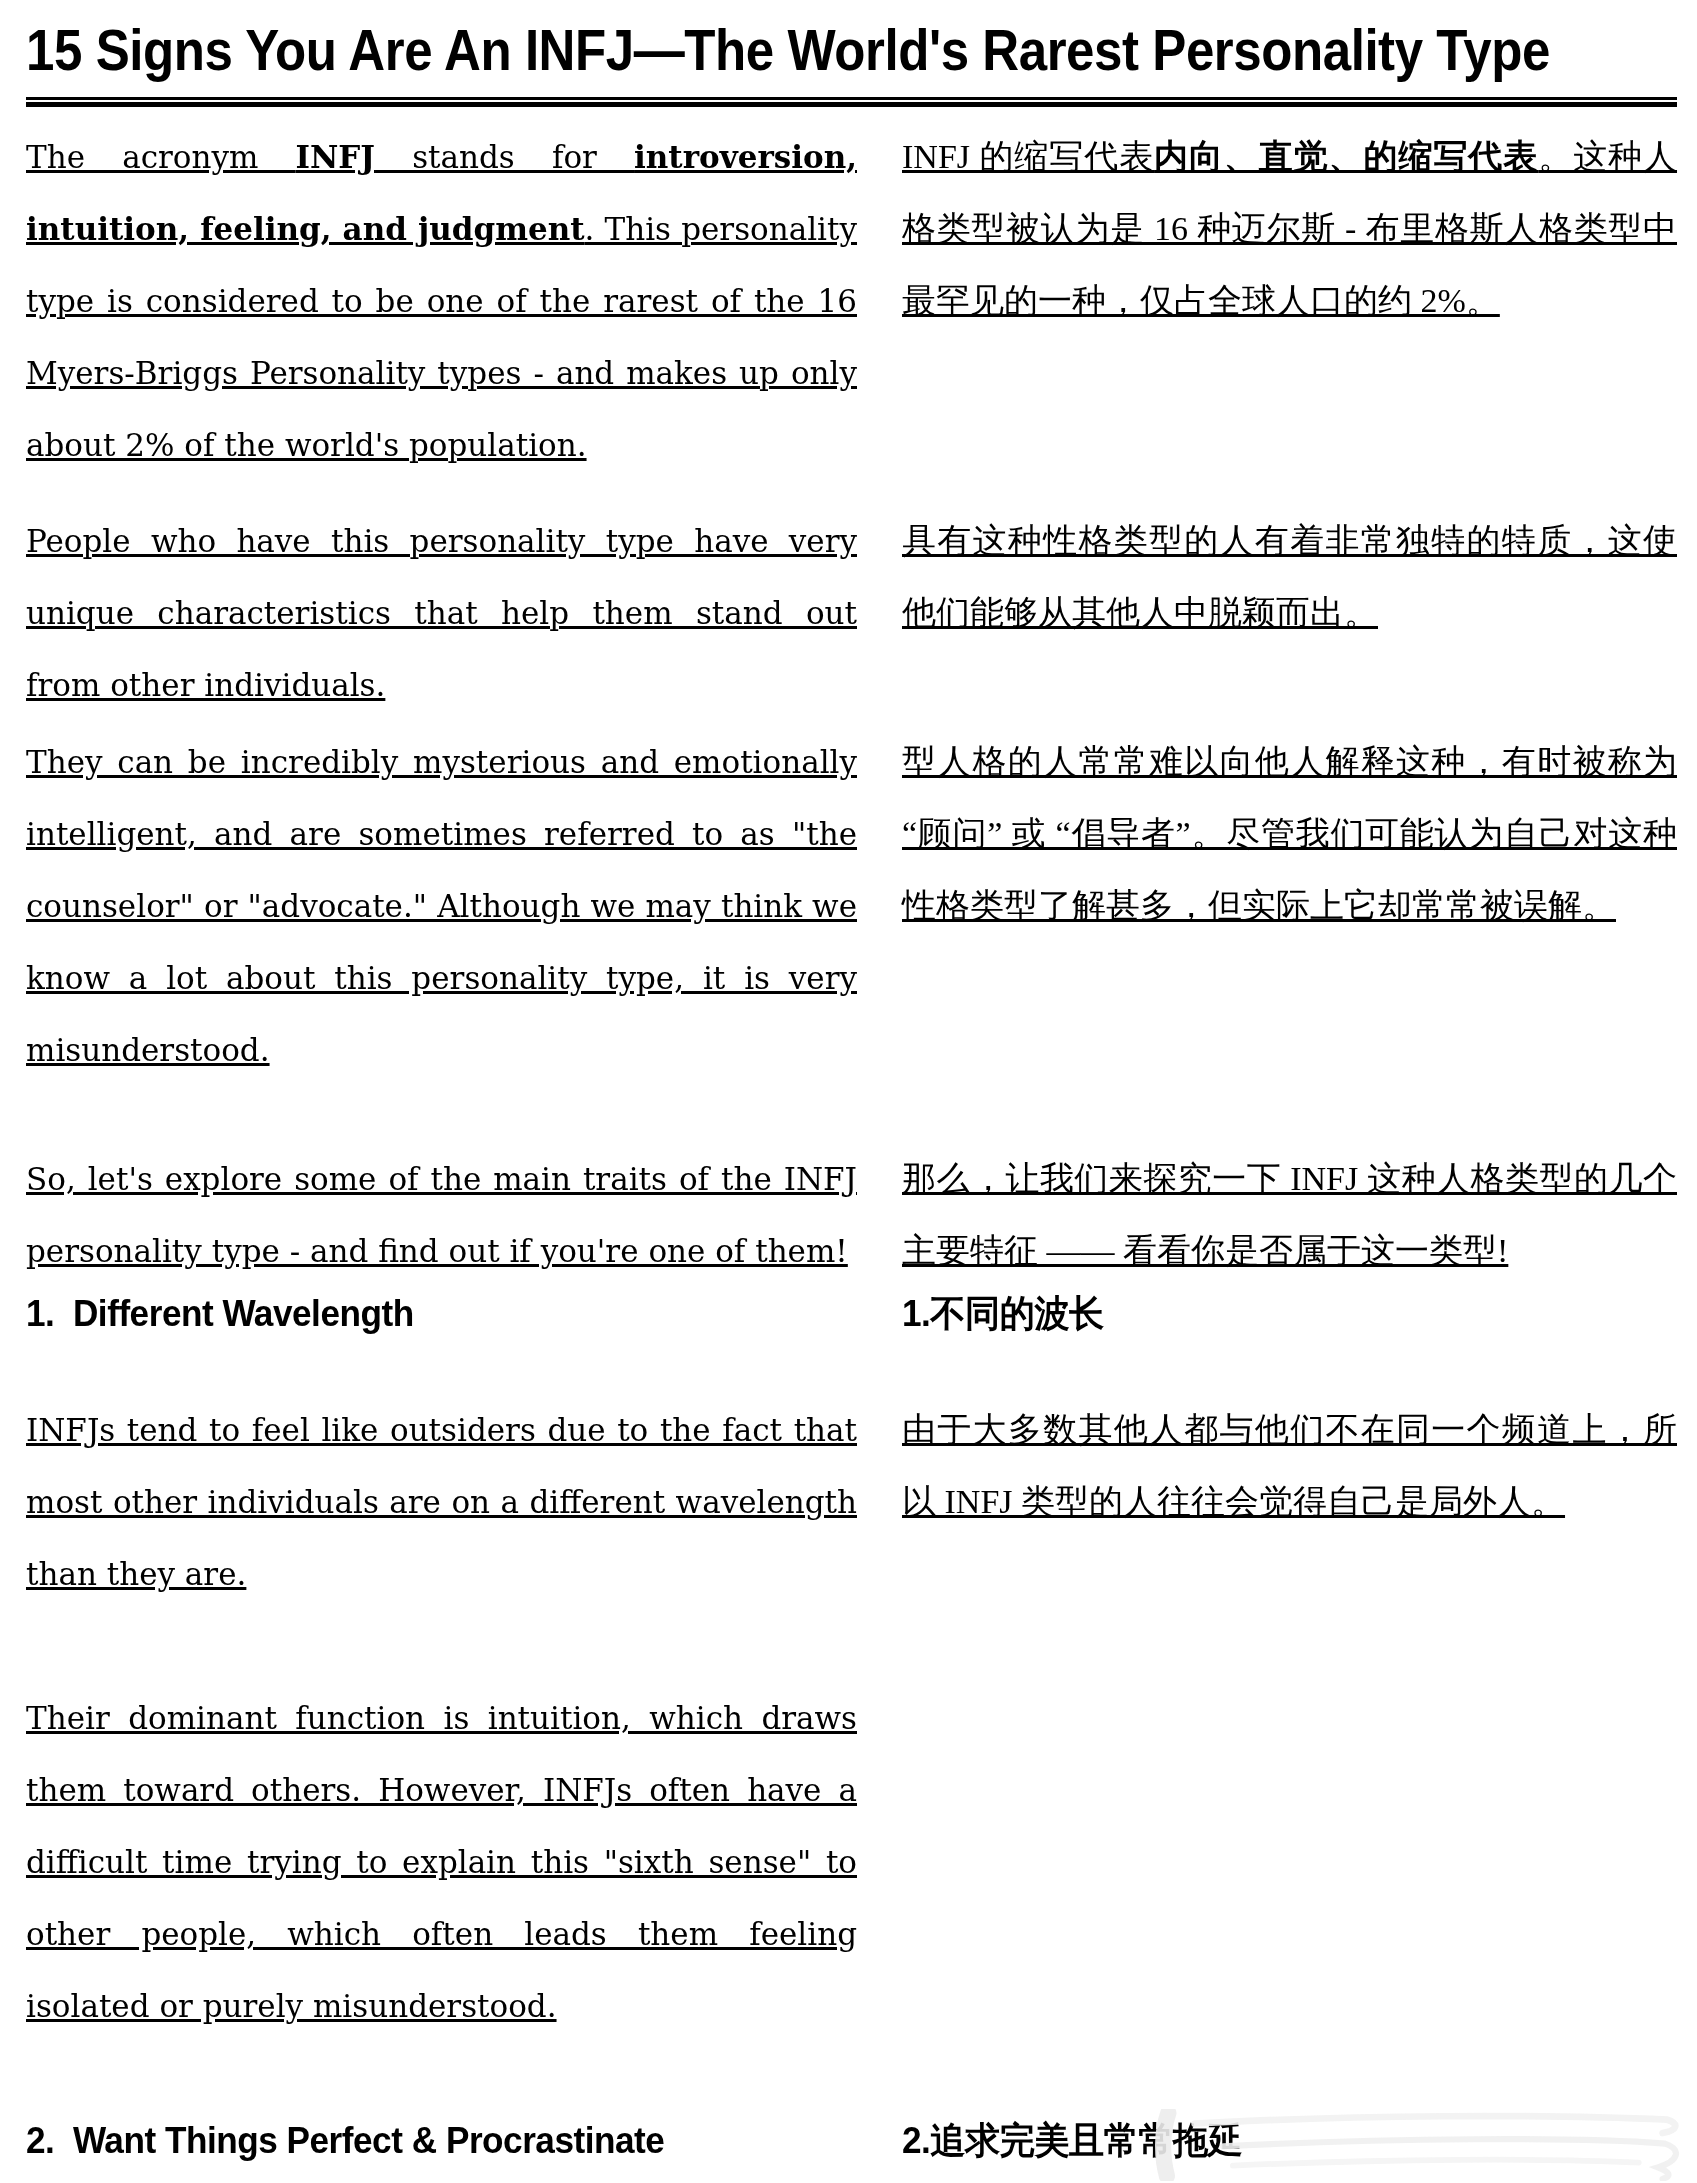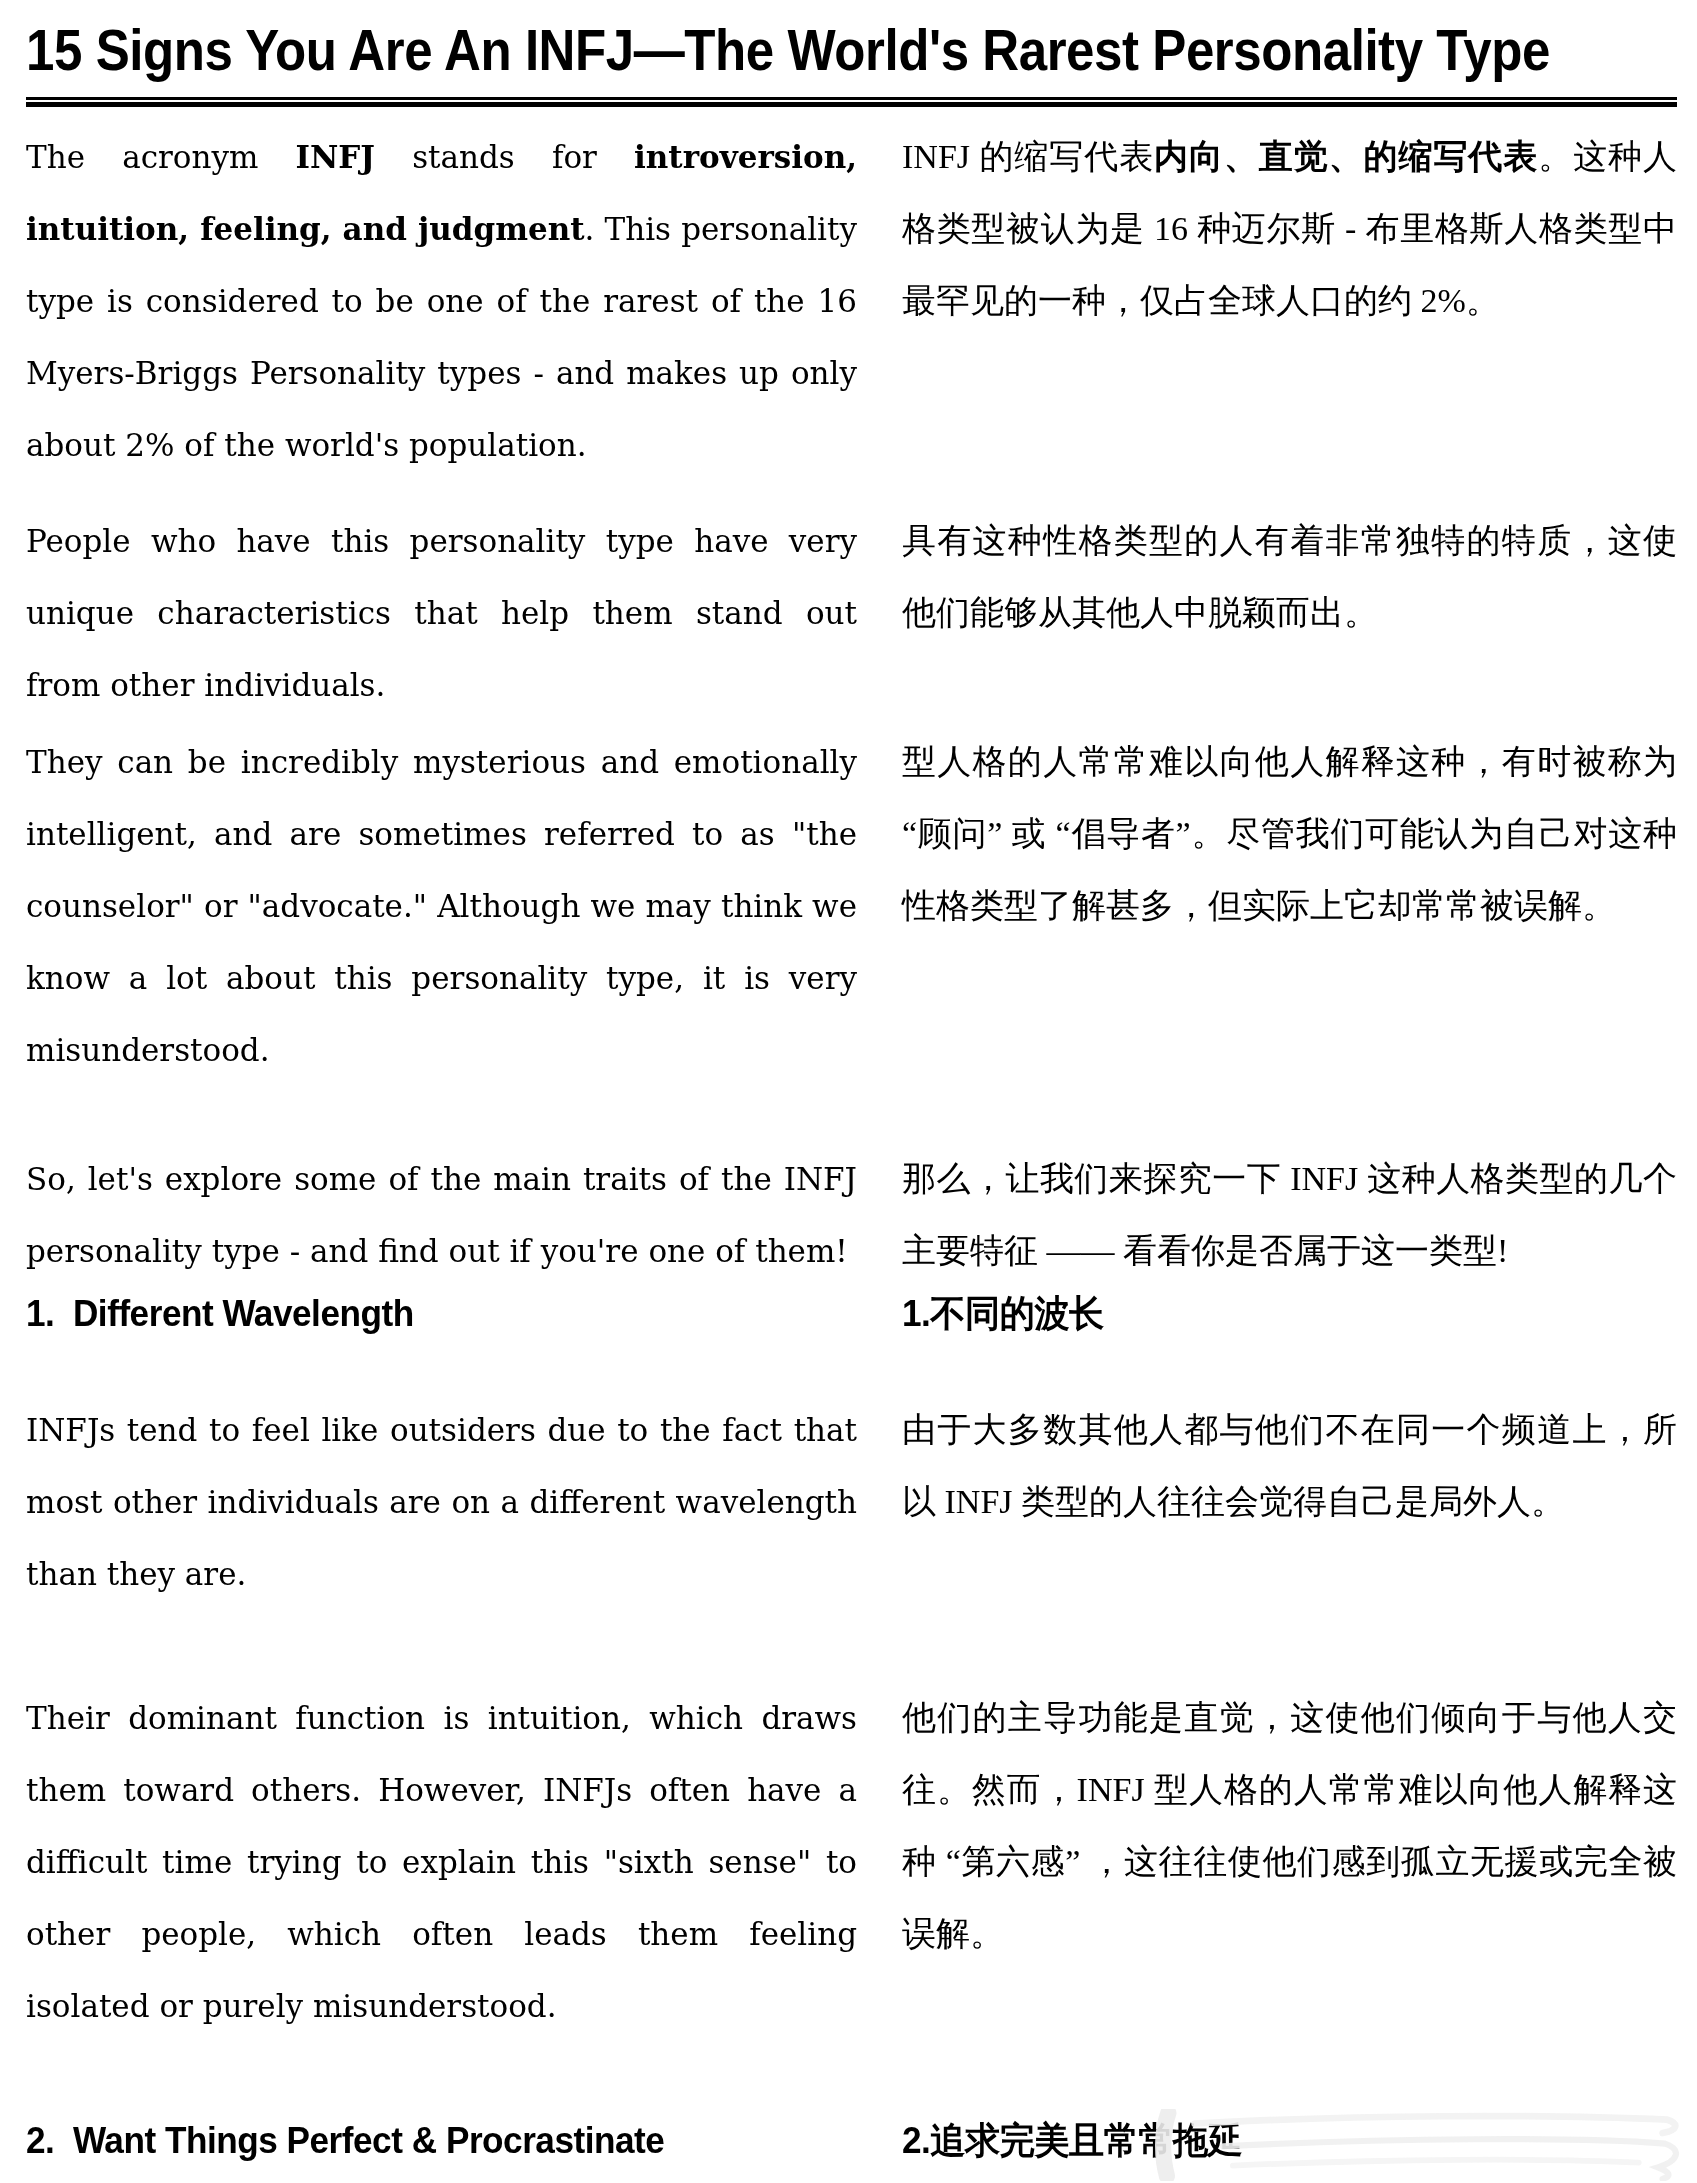--- a/index.html
+++ b/index.html
@@ -15,21 +15,21 @@
     font-weight:bold;font-size:58px;line-height:72px;
     letter-spacing:-0.5px;white-space:nowrap;margin:0;
     transform:scaleX(0.88);transform-origin:left center;
   }
   .rule{margin-top:10.5px;margin-bottom:13.4px;}
   .rule-thin{height:2.9px;background:#000;}
   .rule-thick{height:5.3px;background:#000;margin-top:2.4px;}
   .row{display:flex;align-items:flex-start;}
   .col-en{flex:0 0 831px;width:831px;margin-right:45px;}
   .col-zh{flex:1;min-width:0;}
-  p{margin:0;}
+  p{margin:0;text-decoration:underline;}
   .en{font-size:31px;line-height:72px;text-align:justify;}
   .zh{
     font-size:34px;line-height:72px;text-align:justify;
     font-family:"Liberation Serif","DejaVu Serif",serif;
   }
   .en b,.zh b{font-weight:bold;}
   .hd{
     font-family:"Liberation Sans","DejaVu Sans",sans-serif;
     font-weight:bold;font-size:37px;line-height:54px;margin:0;
     letter-spacing:-0.5px;white-space:nowrap;
@@ -107,23 +107,20 @@
     </div>
     <div class="col-zh">
       <p class="zh">由于大多数其他人都与他们不在同一个频道上，所以 INFJ 类型的人往往会觉得自己是局外人。</p>
     </div>
   </div>
 
   <div class="row mb-g">
     <div class="col-en">
       <p class="en">Their dominant function is intuition, which draws them toward others. However, INFJs often have a difficult time trying to explain this "sixth sense" to other people, which often leads them feeling isolated or purely misunderstood.</p>
     </div>
-    <div class="col-zh">
-      <p class="zh">他们的主导功能是直觉，这使他们倾向于与他人交往。然而，INFJ 型人格的人常常难以向他人解释这种 “第六感” ，这往往使他们感到孤立无援或完全被误解。</p>
-    </div>
   </div>
 
   <div class="row">
     <div class="col-en">
       <h2 class="hd">2.&nbsp; Want Things Perfect &amp; Procrastinate</h2>
     </div>
     <div class="col-zh">
       <h2 class="hd">2.追求完美且常常拖延</h2>
     </div>
   </div>

